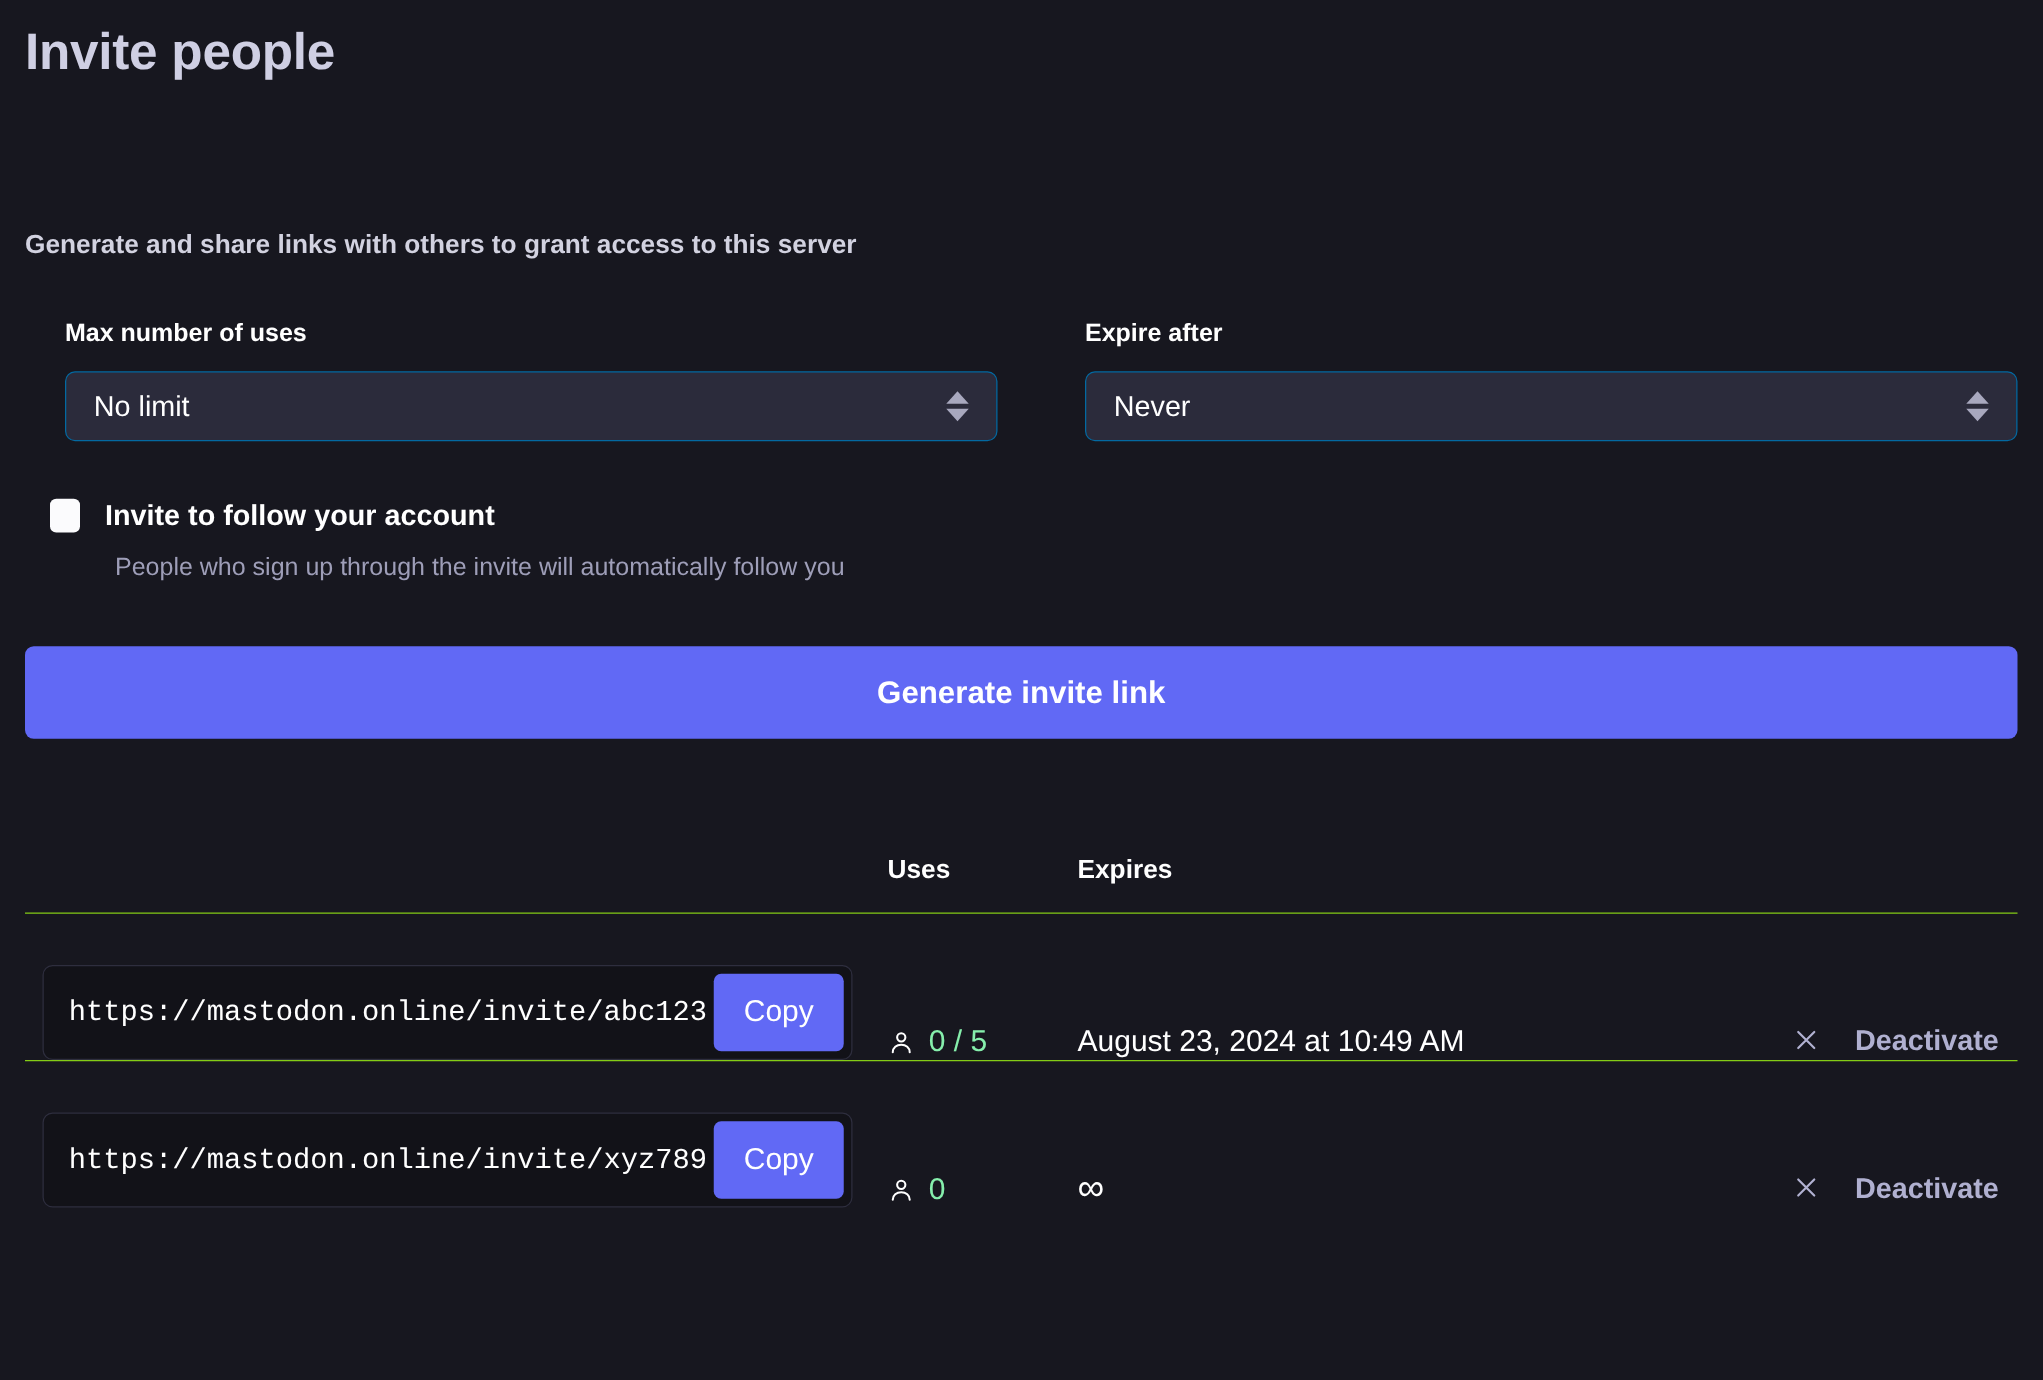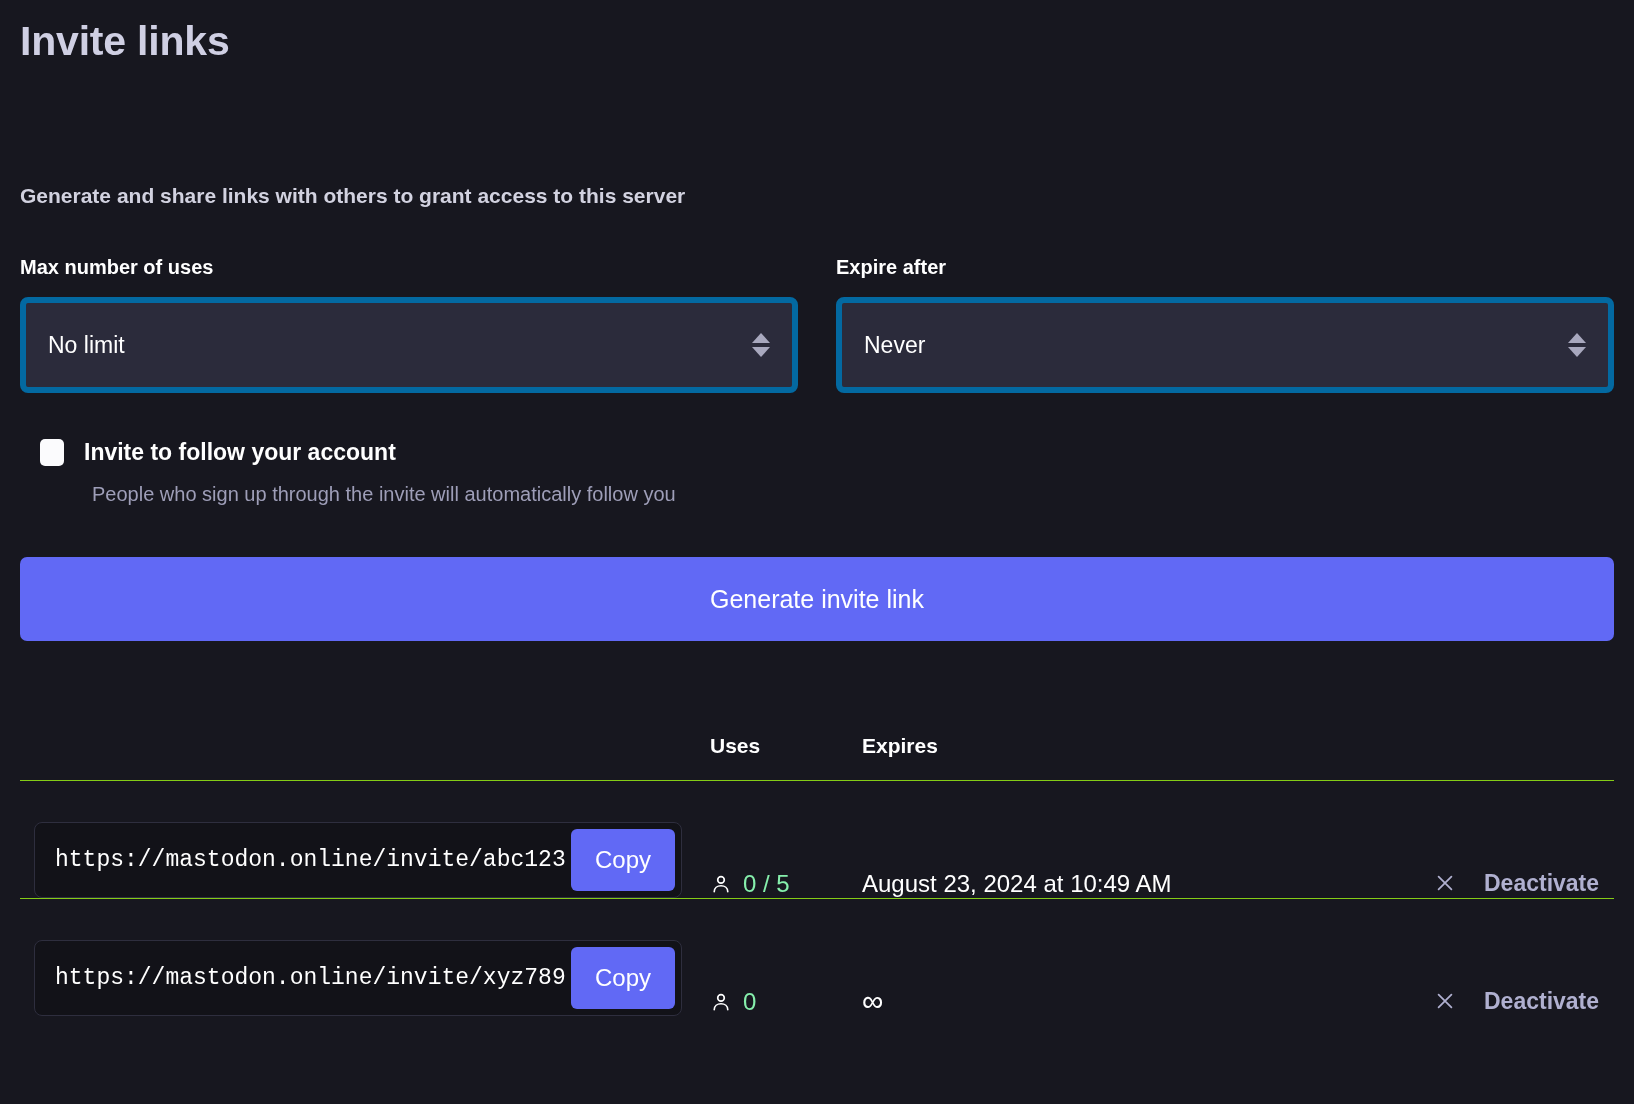--- a/index.html
+++ b/index.html
@@ -44,35 +44,35 @@
     line-height: 1.3;
     font-weight: bold;
   }
 
   
   .field-row {
     display: flex;
     gap: 38px;
     margin-top: 47px;
   }
-  .field { flex: 1 1 0; min-width: 0; }
+  .field { flex: 1 1 0; min-width: 0; margin-left: 32px; }
 
   .field-label {
     display: block;
     font-size: 20px;
     font-weight: 700;
     color: #ffffff;
     margin-bottom: 18px;
   }
 
   .select-shell {
     position: relative;
-    height: 96px;
+    height: 56px;
     background: #2b2b3b;
-    border: 6px solid #0369a1;
+    border: 1px solid #0369a1;
     border-radius: 8px;
     display: flex;
     align-items: center;
     padding: 0 22px;
   }
   .select-value {
     font-size: 23px;
     color: #ffffff;
     line-height: 1;
   }
@@ -119,28 +119,28 @@
     margin-left: 72px;
     font-size: 20px;
     color: #9e9eb8;
   }
 
   
   .generate-btn {
     display: block;
     width: 100%;
     margin-top: 51px;
-    height: 84px;
+    height: 74px;
     background: #6169f5;
     border: none;
     border-radius: 7px;
     color: #ffffff;
     font-family: "Liberation Sans", sans-serif;
     font-size: 25px;
-    font-weight: 400;
+    font-weight: 700;
     cursor: pointer;
   }
 
   
   .invites { margin-top: 93px; }
 
   .inv-head {
     display: flex;
     align-items: flex-end;
     padding-bottom: 22px;
@@ -226,21 +226,21 @@
     cursor: pointer;
     text-decoration: none;
   }
   .x-icon { display: block; }
 </style>
 </head>
 <body>
 
 <div class="page">
 
-  <h1 class="page-title">Invite links</h1>
+  <h1 class="page-title">Invite people</h1>
 
   <p class="lead">Generate and share links with others to grant access to this server</p>
 
   <div class="field-row">
 
     <div class="field">
       <span class="field-label">Max number of uses</span>
       <div class="select-shell">
         <span class="select-value">No limit</span>
         <span class="select-arrows">

